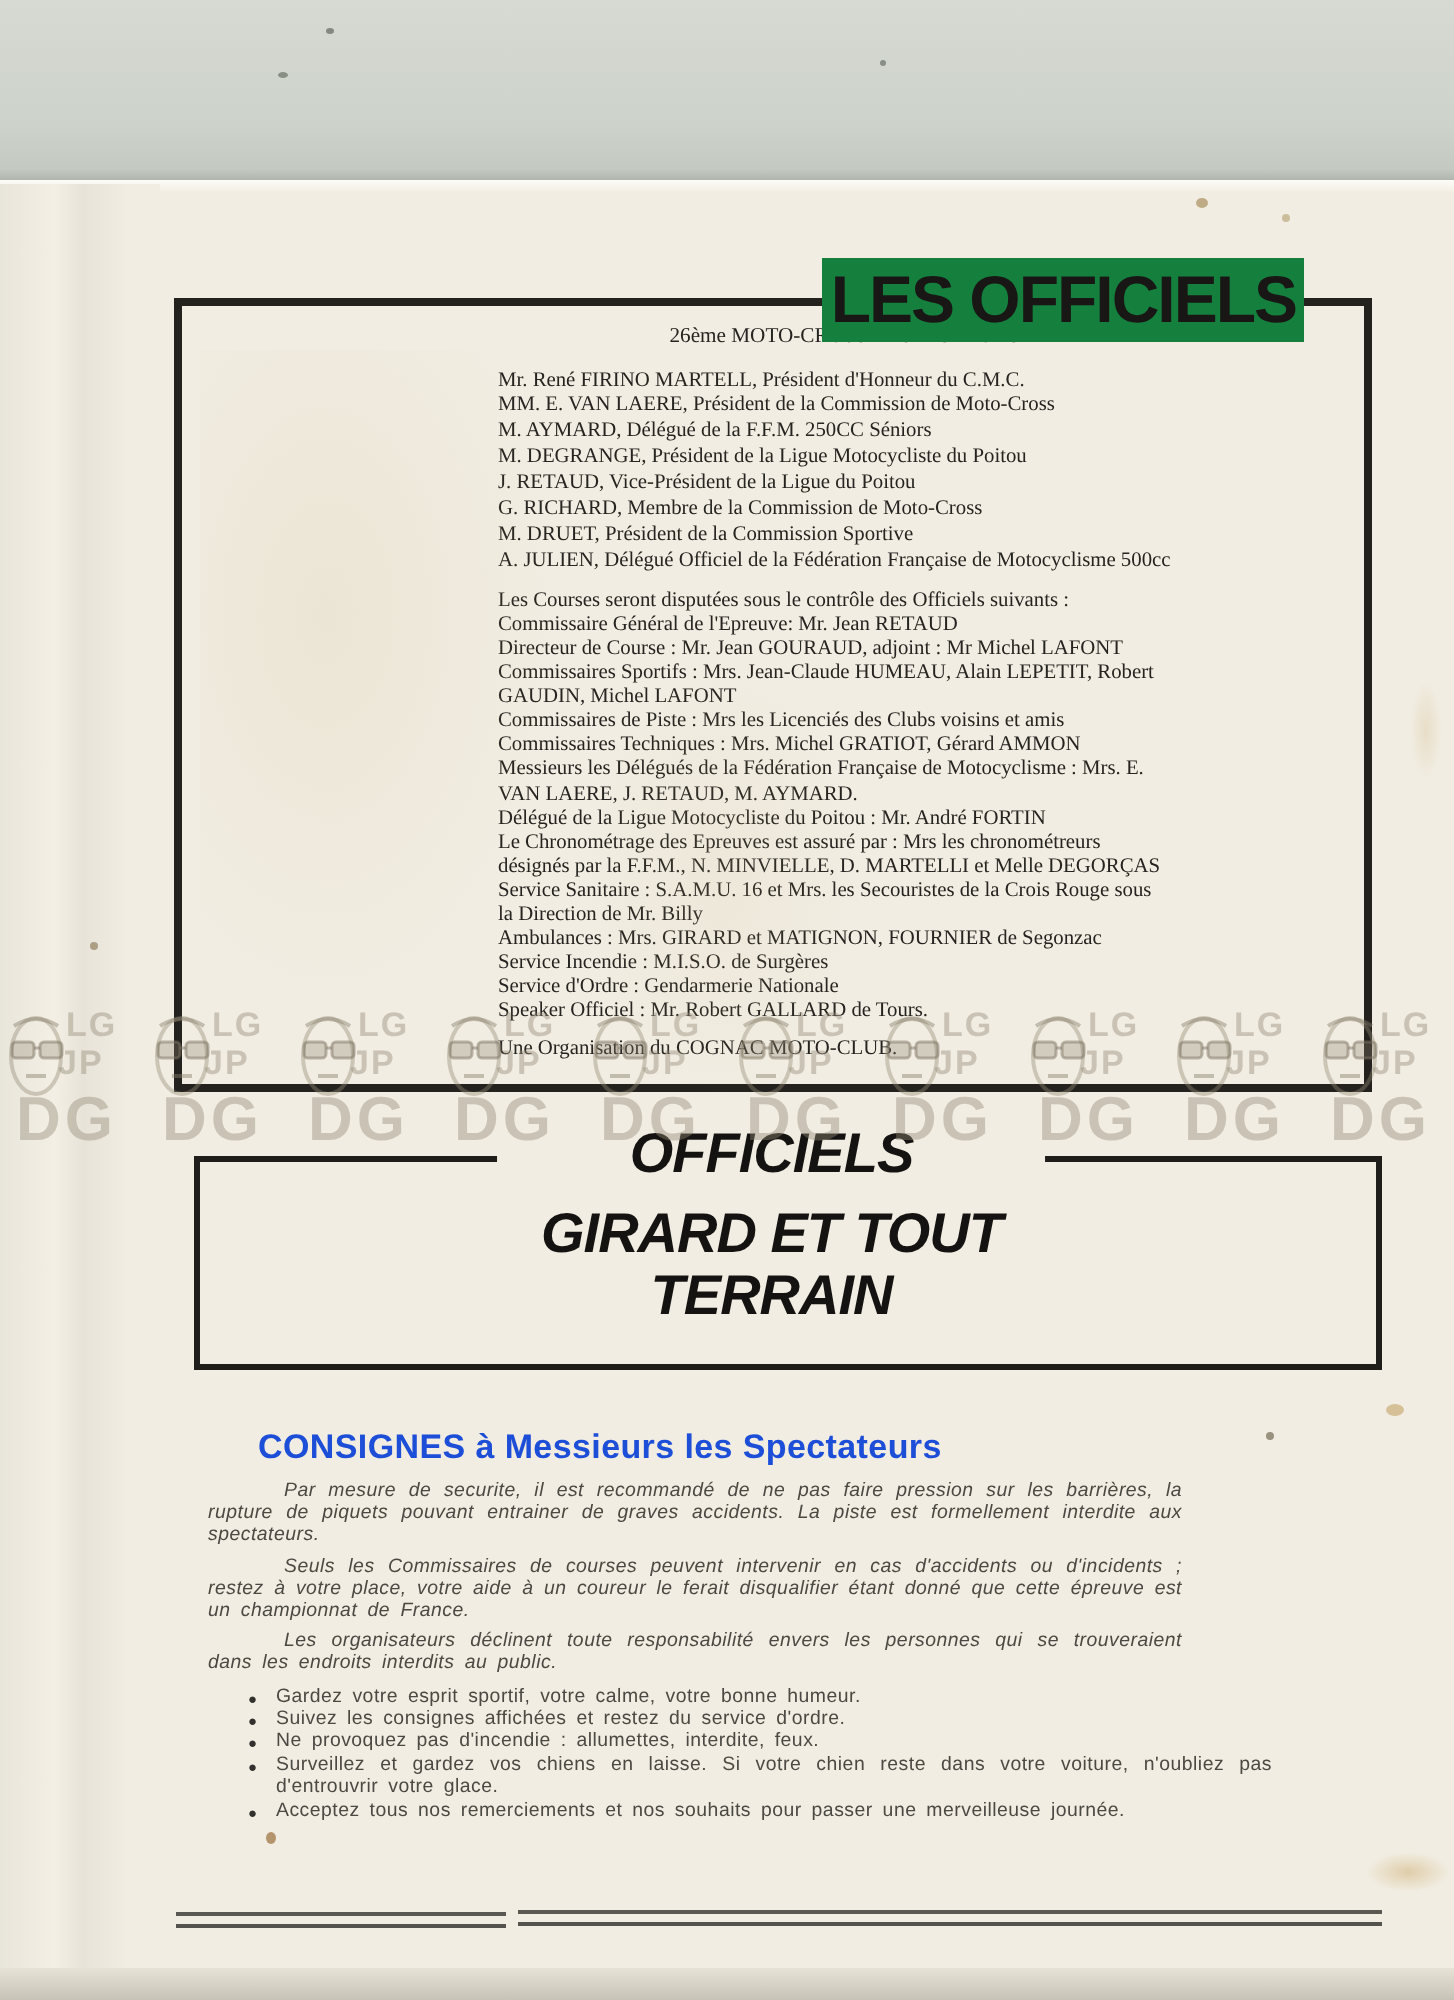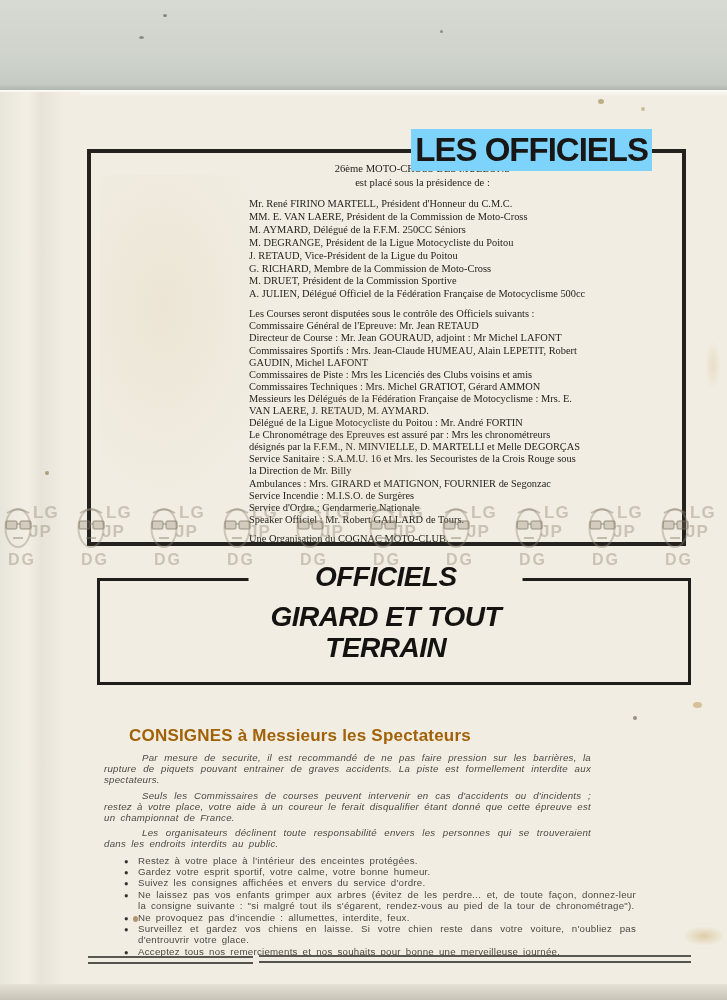--- a/index.html
+++ b/index.html
@@ -12,21 +12,21 @@
   .page-edge-top{position:absolute;left:0;top:90px;width:727px;height:6px;
     background:linear-gradient(180deg,#fdfcf8,#f2eee3);}
   .band-bottom{position:absolute;left:0;top:984px;width:727px;height:16px;
     background:linear-gradient(180deg,#e6e2d5,#c7c4b7);}
   .crease{position:absolute;left:0;top:92px;width:80px;height:892px;
     background:linear-gradient(90deg,#e8e5db 0%,#f3efe4 34%,#e7e3d8 52%,#f1ede2 80%);}
 
   
   .obox{position:absolute;left:87px;top:149px;width:599px;height:397px;
     border:4px solid #24221f;box-sizing:border-box;}
-  .obox-title{position:absolute;top:-24px;right:30px;background:#7dd3fc;padding:0 4px;
+  .obox-title{position:absolute;top:-24px;right:30px;background:#15803d;padding:0 4px;
     font-weight:bold;font-size:33px;line-height:42px;letter-spacing:-1px;color:#181715;}
   .obox-sub{margin-top:9px;padding-left:72px;text-align:center;
     font-family:"Liberation Serif",serif;font-size:10.6px;line-height:13.5px;color:#262420;}
   .plist{margin:9px 0 0 158px;width:404px;font-family:"Liberation Serif",serif;
     font-size:10.4px;line-height:12.9px;color:#262420;}
   .olist{margin:7px 0 0 158px;width:408px;font-family:"Liberation Serif",serif;
     font-size:10.4px;line-height:12.1px;color:#262420;}
   .org-line{margin:7px 0 0 158px;font-family:"Liberation Serif",serif;
     font-size:10.4px;color:#262420;}
 
@@ -34,56 +34,55 @@
   .pbox{position:absolute;left:97px;top:578px;width:594px;height:107px;
     border:3px solid #201e1b;box-sizing:border-box;}
   .pbox-text{position:absolute;left:50%;top:-21px;transform:translateX(-53%);
     background:#f1ede2;padding:1px 22px 3px;text-align:center;font-weight:bold;
     font-style:italic;font-size:28px;line-height:31px;letter-spacing:-.5px;
     color:#141311;white-space:nowrap;}
   .pbox-text .gap{margin-top:9px;}
 
   
   .consignes{position:absolute;left:104px;top:714px;width:532px;color:#4b4943;}
-  .c-head{margin:12px 0 6px 25px;font-size:17px;font-weight:bold;color:#a16207;letter-spacing:.2px;}
+  .c-head{margin:0 0 6px 25px;font-size:17px;font-weight:bold;color:#1d4ed8;letter-spacing:.2px;}
   .c-para{width:487px;margin-top:4px;font-size:9.7px;line-height:11.2px;text-align:justify;
     text-indent:38px;letter-spacing:.25px;word-spacing:2.2px;font-style:italic;}
   .c-bullets{margin-top:5px;}
   .c-item{position:relative;padding-left:34px;font-size:9.7px;line-height:11.4px;
     text-align:justify;letter-spacing:.25px;word-spacing:2px;}
   .c-item::before{content:"\25CF";position:absolute;left:20px;top:1px;font-size:7.5px;color:#33312d;}
 
   
   .dline{position:absolute;height:4px;border-top:2px solid #5a5852;border-bottom:2px solid #55534e;}
 
   
   .wm{position:absolute;left:2px;top:502px;width:730px;height:72px;display:flex;pointer-events:none;}
   .wm-unit{position:relative;width:73px;height:72px;flex:none;
     color:rgba(148,138,118,.42);font-weight:bold;}
   .wm-lg{position:absolute;left:31px;top:0;font-size:17px;line-height:21px;letter-spacing:1px;}
   .wm-jp{position:absolute;left:27px;top:19px;font-size:17px;line-height:21px;letter-spacing:1px;}
-  .wm-dg{position:absolute;left:6px;top:46px;font-size:16px;line-height:23px;letter-spacing:2px;}
+  .wm-dg{position:absolute;left:6px;top:46px;font-size:31px;line-height:23px;letter-spacing:2px;}
   .wm-face{position:absolute;left:0;top:3px;}
 
   .stain{position:absolute;pointer-events:none;}
 </style>
 </head>
 <body>
 
 <div class="scan">
 
   <div class="band-top"></div>
   <div class="page-edge-top"></div>
   <div class="crease"></div>
 
   <div class="obox">
     <div class="obox-title">LES OFFICIELS</div>
     <div class="obox-sub">
       <div>26ème MOTO-CROSS DES MULLONS</div>
-      <div>est placé sous la présidence de :</div>
     </div>
     <div class="plist">
         <div>Mr. René FIRINO MARTELL, Président d'Honneur du C.M.C.</div>
         <div>MM. E. VAN LAERE, Président de la Commission de Moto-Cross</div>
         <div>M. AYMARD, Délégué de la F.F.M. 250CC Séniors</div>
         <div>M. DEGRANGE, Président de la Ligue Motocycliste du Poitou</div>
         <div>J. RETAUD, Vice-Président de la Ligue du Poitou</div>
         <div>G. RICHARD, Membre de la Commission de Moto-Cross</div>
         <div>M. DRUET, Président de la Commission Sportive</div>
         <div>A. JULIEN, Délégué Officiel de la Fédération Française de Motocyclisme 500cc</div>
@@ -118,27 +117,25 @@
       <div>TERRAIN</div>
     </div>
   </div>
 
   <div class="consignes">
     <div class="c-head">CONSIGNES à Messieurs les Spectateurs</div>
     <div class="c-para">Par mesure de securite, il est recommandé de ne pas faire pression sur les barrières, la rupture de piquets pouvant entrainer de graves accidents. La piste est formellement interdite aux spectateurs.</div>
     <div class="c-para">Seuls les Commissaires de courses peuvent intervenir en cas d'accidents ou d'incidents ; restez à votre place, votre aide à un coureur le ferait disqualifier étant donné que cette épreuve est un championnat de France.</div>
     <div class="c-para">Les organisateurs déclinent toute responsabilité envers les personnes qui se trouveraient dans les endroits interdits au public.</div>
     <div class="c-bullets">
-        <div class="c-item">Restez à votre place à l'intérieur des enceintes protégées.</div>
         <div class="c-item">Gardez votre esprit sportif, votre calme, votre bonne humeur.</div>
-        <div class="c-item">Suivez les consignes affichées et envers du service d'ordre.</div>
-        <div class="c-item">Ne laissez pas vos enfants grimper aux arbres (évitez de les perdre... et, de toute façon, donnez-leur la consigne suivante : "si malgré tout ils s'égarent, rendez-vous au pied de la tour de chronométrage").</div>
+        <div class="c-item">Suivez les consignes affichées et restez du service d'ordre.</div>
         <div class="c-item">Ne provoquez pas d'incendie : allumettes, interdite, feux.</div>
         <div class="c-item">Surveillez et gardez vos chiens en laisse. Si votre chien reste dans votre voiture, n'oubliez pas d'entrouvrir votre glace.</div>
-        <div class="c-item">Acceptez tous nos remerciements et nos souhaits pour bonne une merveilleuse journée.</div>
+        <div class="c-item">Acceptez tous nos remerciements et nos souhaits pour passer une merveilleuse journée.</div>
       </div>
   </div>
 
   <div class="dline" style="left:88px;top:956px;width:165px;"></div>
   <div class="dline" style="left:259px;top:955px;width:432px;"></div>
 
   <div class="wm">
     <div class="wm-unit">
       <span class="wm-face">
         <svg width="34" height="46" viewBox="0 0 34 46">

